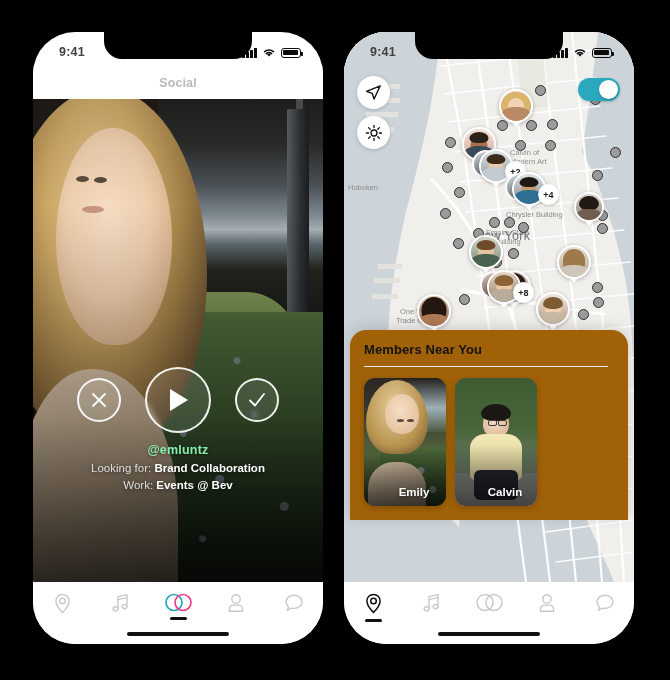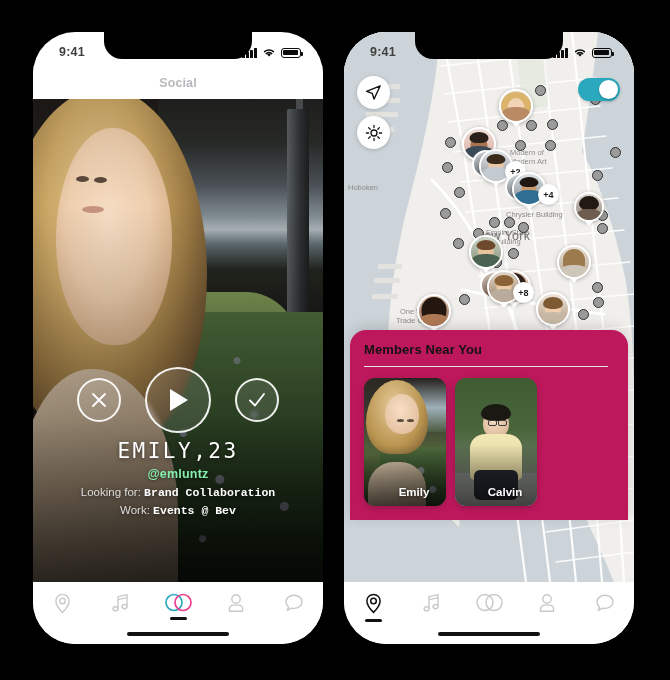--- a/index.html
+++ b/index.html
@@ -187,21 +187,21 @@
   .pi-name {
     font-family: "DejaVu Sans Mono", monospace;
     font-size: 21px; letter-spacing: 2.5px; font-weight: normal;
   }
   .pi-handle {
     font-size: 12.5px; font-weight: bold; color: #86efac;
     margin-top: 4px; letter-spacing: .2px;
     text-shadow: 0 1px 3px rgba(0,0,0,.5);
   }
   .pi-row { font-size: 11.5px; margin-top: 5px; color: #ddd; }
-  .pi-row b { color: #fff; font-weight: bold; font-family: Liberation Mono, monospace; }
+  .pi-row b { color: #fff; font-weight: bold; }
 
   .bottom-bar {
     position: absolute; left: 0; right: 0; bottom: 62px; height: 34px;
     display: flex; align-items: center; justify-content: space-between;
     padding: 0 18px; z-index: 25;
   }
   .bottom-bar .mid { position: absolute; left: 50%; transform: translateX(-50%); }
   .intro-txt {
     color: #fff; font-size: 11.5px; font-weight: bold; letter-spacing: 1px;
     text-shadow: 0 1px 3px rgba(0,0,0,.6); cursor: pointer;
@@ -269,21 +269,21 @@
     box-shadow: 0 1px 3px rgba(0,0,0,.25); z-index: 3;
   }
   .pin .stack {
     position: absolute; left: -7px; top: 1px; width: 28px; height: 28px;
     border-radius: 50%; border: 2px solid #fff; overflow: hidden; z-index: -1;
   }
 
   
   .sheet {
     position: absolute; left: 6px; right: 6px; bottom: 62px; height: 190px;
-    background: #be185d; border-radius: 16px 16px 0 0;
+    background: #a16207; border-radius: 16px 16px 0 0;
     box-shadow: 0 -3px 14px rgba(0,0,0,.14); z-index: 40;
     padding: 12px 6px 0 14px; overflow: hidden;
   }
   .sheet h2 {
     font-size: 13px; font-weight: bold; color: #131313; letter-spacing: .1px;
   }
   .sheet .rule {
     margin: 9px 14px 0 0; height: 1px; background: #e6e6e6;
   }
   .cards { display: flex; gap: 9px; margin-top: 11px; }
@@ -379,21 +379,20 @@
           </svg>
         </div>
         <div class="circ-btn sm">
           <svg width="20" height="18" viewBox="0 0 20 18">
             <path d="M3 9.5 L8 14.5 L17 3" stroke="#fff" stroke-width="1.8" fill="none" stroke-linecap="round" stroke-linejoin="round"></path>
           </svg>
         </div>
       </div>
 
       <div class="profile-info">
-        <div class="pi-name">EMILY,23</div>
         <div class="pi-handle">@emluntz</div>
         <div class="pi-row">
           <span>Looking for:</span>
           <b>Brand Collaboration</b>
         </div>
         <div class="pi-row">
           <span>Work:</span>
           <b>Events @ Bev</b>
         </div>
       </div>
@@ -540,21 +539,21 @@
           <circle cx="9" cy="9" r="3" stroke="#111" stroke-width="1.3" fill="none"></circle>
           <path d="M9 1.4v2.2M9 14.4v2.2M1.4 9h2.2M14.4 9h2.2M3.6 3.6l1.6 1.6M12.8 12.8l1.6 1.6M14.4 3.6l-1.6 1.6M5.2 12.8l-1.6 1.6" stroke="#111" stroke-width="1.3" stroke-linecap="round"></path>
         </svg>
       </div>
 
       <div class="toggle">
         <span class="knob"></span>
       </div>
 
       <div class="maplabel" style="left:4px;  top:151px">Hoboken</div>
-      <div class="maplabel" style="left:166px;top:116px">Modern of</div>
+      <div class="maplabel" style="left:166px;top:116px">Calvin of</div>
       <div class="maplabel" style="left:166px;top:125px">Modern Art</div>
       <div class="maplabel" style="left:162px;top:178px">Chrysler Building</div>
       <div class="maplabel" style="left:142px;top:196px">Empire State</div>
       <div class="maplabel" style="left:150px;top:205px">Building</div>
       <div class="maplabel big" style="left:131px;top:197px">New York</div>
       <div class="maplabel" style="left:56px; top:275px">One World</div>
       <div class="maplabel" style="left:52px; top:284px">Trade Center</div>
       <div class="maplabel" style="left:36px; top:368px">Colonels Row</div>
 
       <div class="dot" style="left:191px;top:53px"></div>

